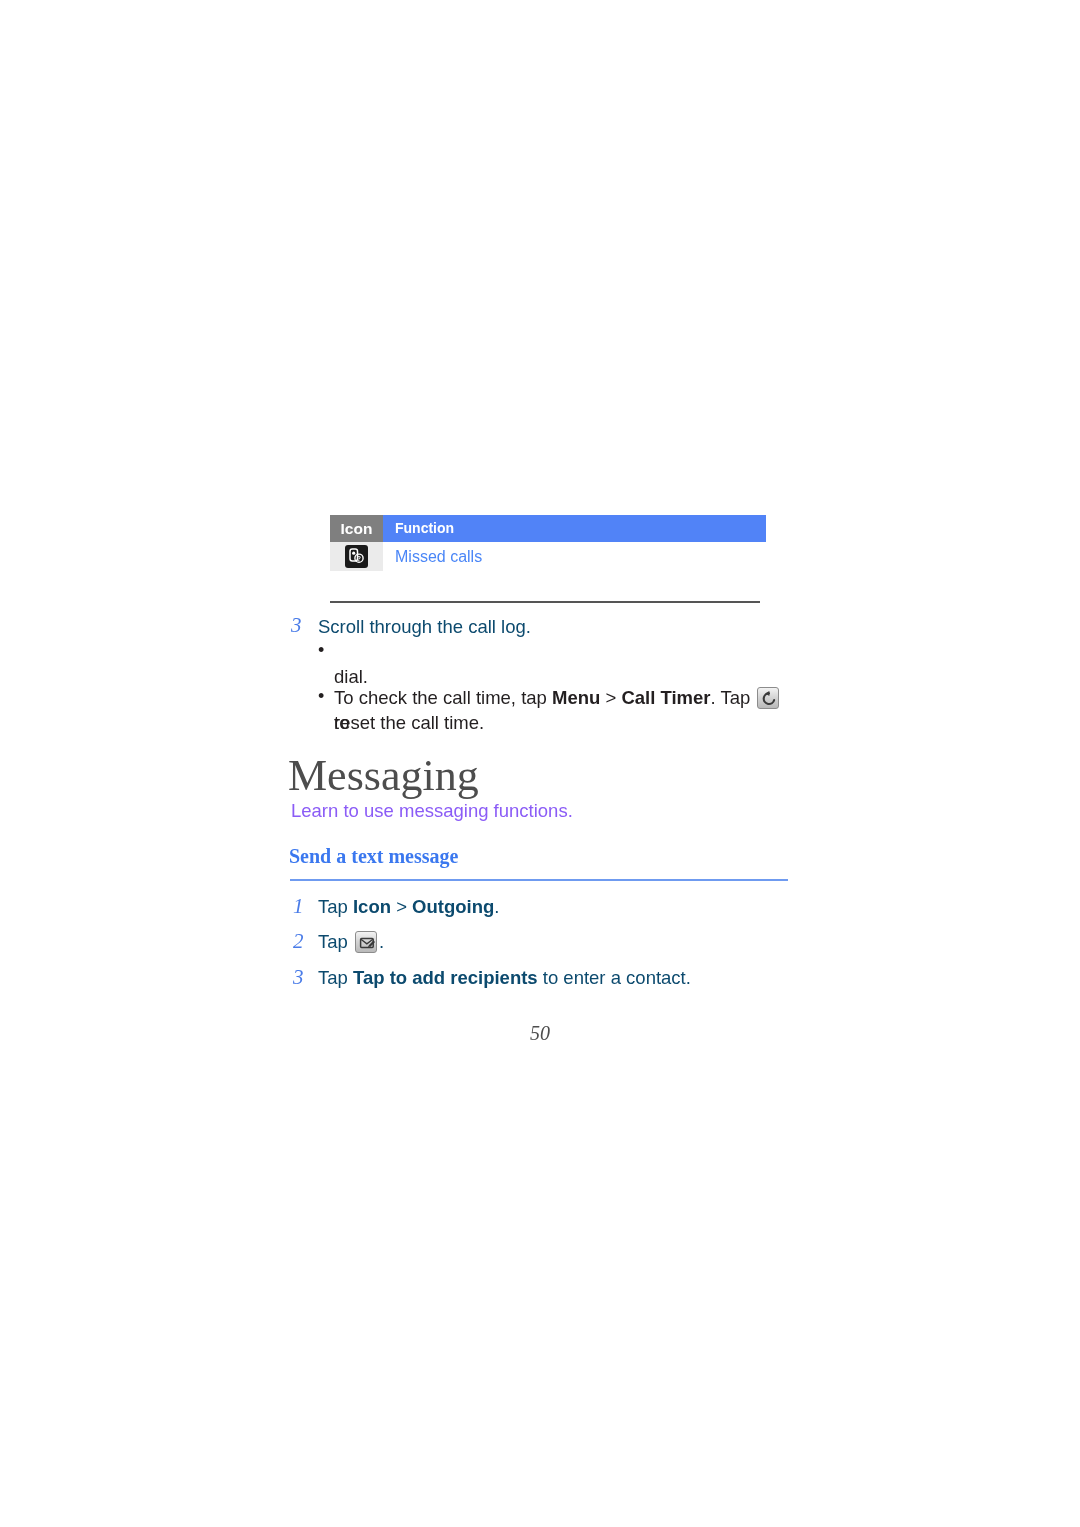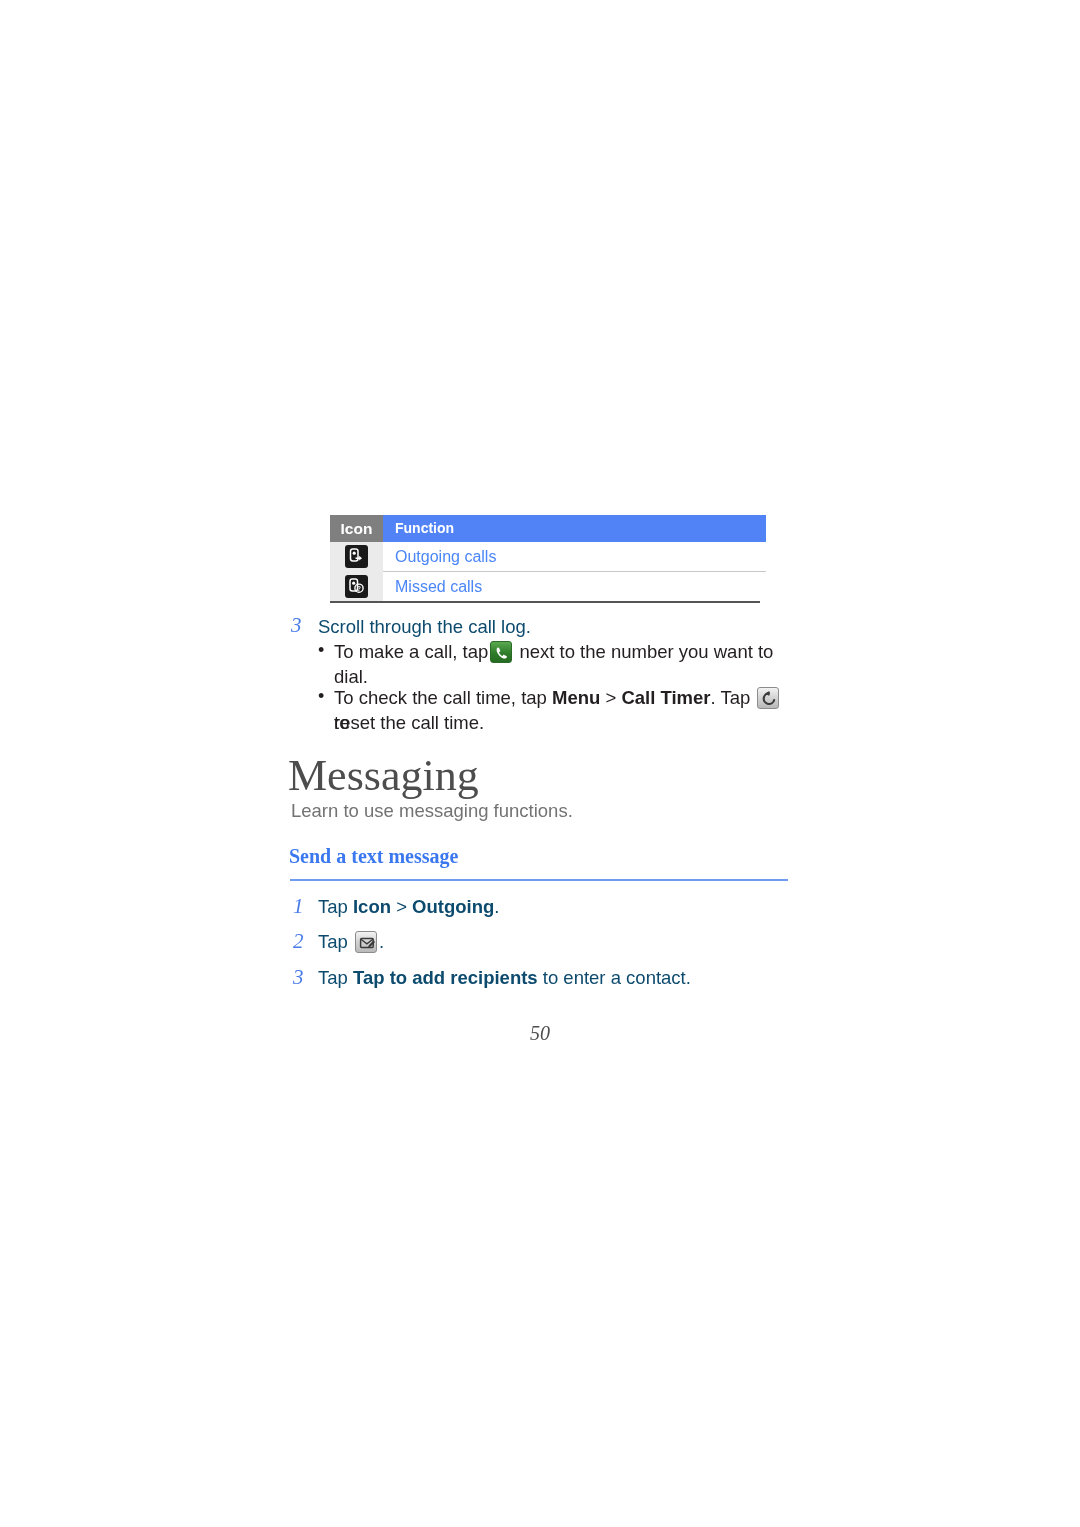--- a/index.html
+++ b/index.html
@@ -152,21 +152,21 @@
   .h1 {
     position: absolute;
     font-family: "Liberation Serif", serif;
     font-size: 44px;
     color: #4d4d4d;
     letter-spacing: 0px;
   }
   .h1-sub {
     position: absolute;
     font-size: 18.5px;
-    color: #737373;
+    color: #8b5cf6;
   }
   .h2 {
     position: absolute;
     font-family: "Liberation Serif", serif;
     font-weight: bold;
     font-size: 20px;
     color: #3b78ef;
   }
   .h2-rule {
     position: absolute;
@@ -186,33 +186,20 @@
 </head>
 <body>
 
 <div class="page">
 
   <table class="icon-table">
     <tbody>
         <tr>
       <th class="th-icon col-icon">Icon</th>
       <th class="th-func col-func">Function</th>
-    </tr>
-    <tr>
-      <td class="td-icon">
-        <span class="dev-icon">
-          <svg width="23" height="23" viewBox="0 0 23 23">
-            <rect x="5.5" y="4" width="7.5" height="12" rx="2.2" fill="none" stroke="#ffffff" stroke-width="1.5"></rect>
-            <circle cx="9.2" cy="8.2" r="1.6" fill="#ffffff"></circle>
-            <path d="M10.5 13.2 h5.2" stroke="#ffffff" stroke-width="1.6" fill="none"></path>
-            <path d="M14.2 10.8 l2.8 2.4 l-2.8 2.4 z" fill="#ffffff"></path>
-          </svg>
-        </span>
-      </td>
-      <td class="td-func">Outgoing calls</td>
     </tr>
     <tr class="last-row">
       <td class="td-icon">
         <span class="dev-icon">
           <svg width="23" height="23" viewBox="0 0 23 23">
             <rect x="5" y="4" width="7.5" height="12" rx="2.2" fill="none" stroke="#ffffff" stroke-width="1.5"></rect>
             <circle cx="8.7" cy="8.2" r="1.6" fill="#ffffff"></circle>
             <circle cx="14" cy="13.2" r="4.1" fill="none" stroke="#ffffff" stroke-width="1.4"></circle>
             <text x="14" y="15.9" font-size="6.4" fill="#ffffff" text-anchor="middle" font-family="Liberation Sans, sans-serif" font-weight="bold">?</text>
           </svg>
@@ -221,25 +208,20 @@
       <td class="td-func">Missed calls</td>
     </tr>
   </tbody>
     </table>
   <div class="table-bottom-rule"></div>
 
   <div class="stepnum" style="left:291px; top:613px;">3</div>
   <div class="step" style="left:318px; top:615px; width:480px;">Scroll through the call log.</div>
 
   <div class="bullet-dot" style="left:318px; top:640px;">•</div>
-  <div class="bullet-line" style="left:334px; top:639px; width:450px;">
-    <span>To make a call, tap</span><span class="inline-ico ico-call"><svg width="22" height="22" viewBox="0 0 22 22">
-          <path d="M7.6 5.3 c-1.4 0.2 -2.2 1.5 -2.0 3.0 c0.4 3.3 3.6 7.2 7.0 8.2 c1.5 0.4 2.9 -0.2 3.3 -1.5 c0.15 -0.5 -0.05 -0.9 -0.5 -1.1 l-2.2 -1.0 c-0.45 -0.2 -0.9 -0.05 -1.15 0.35 l-0.5 0.8 c-1.6 -0.8 -3.0 -2.3 -3.6 -3.9 l0.85 -0.45 c0.45 -0.25 0.6 -0.7 0.4 -1.15 l-0.95 -2.2 c-0.2 -0.45 -0.6 -0.65 -1.1 -0.55 z" fill="#ffffff"></path>
-        </svg></span> <span>next to the number you want to</span>
-  </div>
   <div class="bullet-line" style="left:334px; top:664px;">dial.</div>
 
   <div class="bullet-dot" style="left:318px; top:686px;">•</div>
   <div class="bullet-line" style="left:334px; top:685px; width:460px;">
     <span>To check the call time, tap</span> <b>Menu</b> <span>&gt;</span> <b>Call Timer</b><span>. Tap</span> <span class="inline-ico ico-gray"><svg width="22" height="22" viewBox="0 0 22 22">
           <path d="M11 5.4 a5.3 5.3 0 1 0 5.15 6.6" fill="none" stroke="#3a3a3a" stroke-width="2.1" stroke-linecap="round"></path>
           <path d="M11.4 2.9 l0 5.0 l-4.3 -2.5 z" fill="#3a3a3a"></path>
         </svg></span> <span>to</span>
   </div>
   <div class="bullet-line" style="left:334px; top:710px;">reset the call time.</div>

